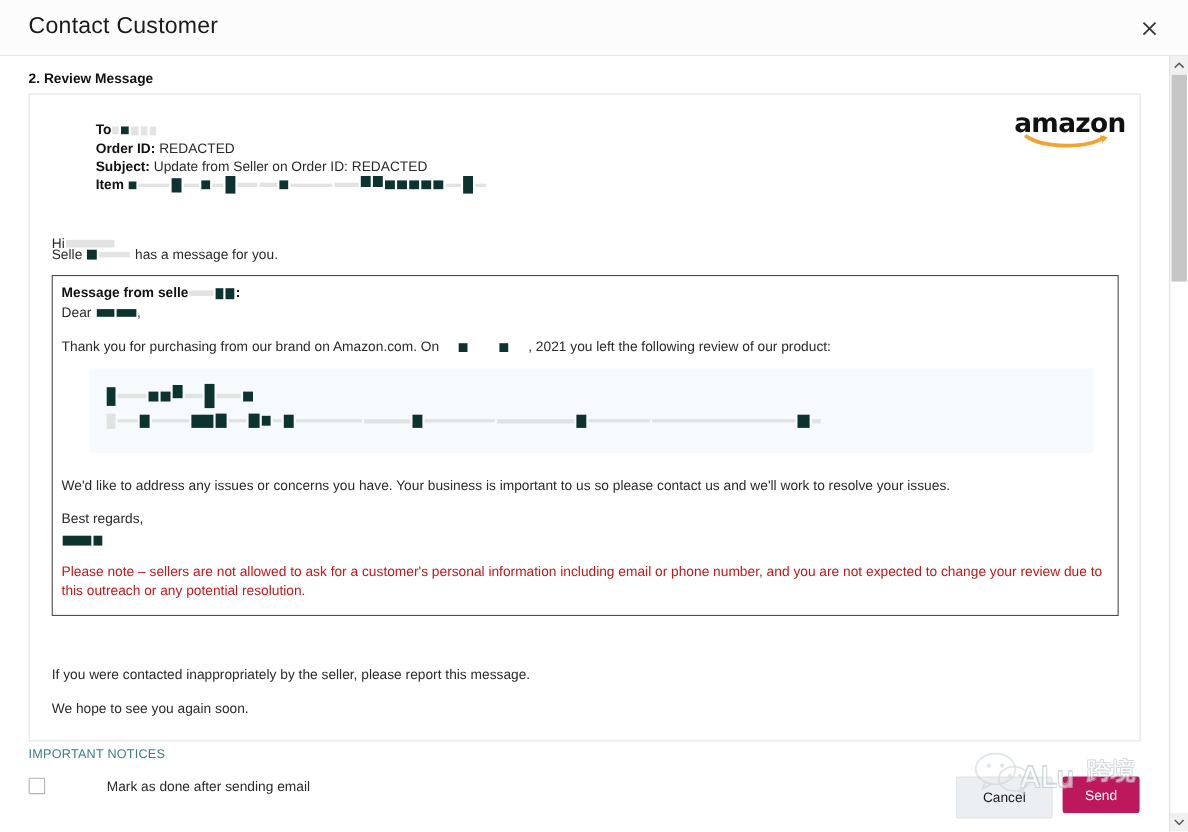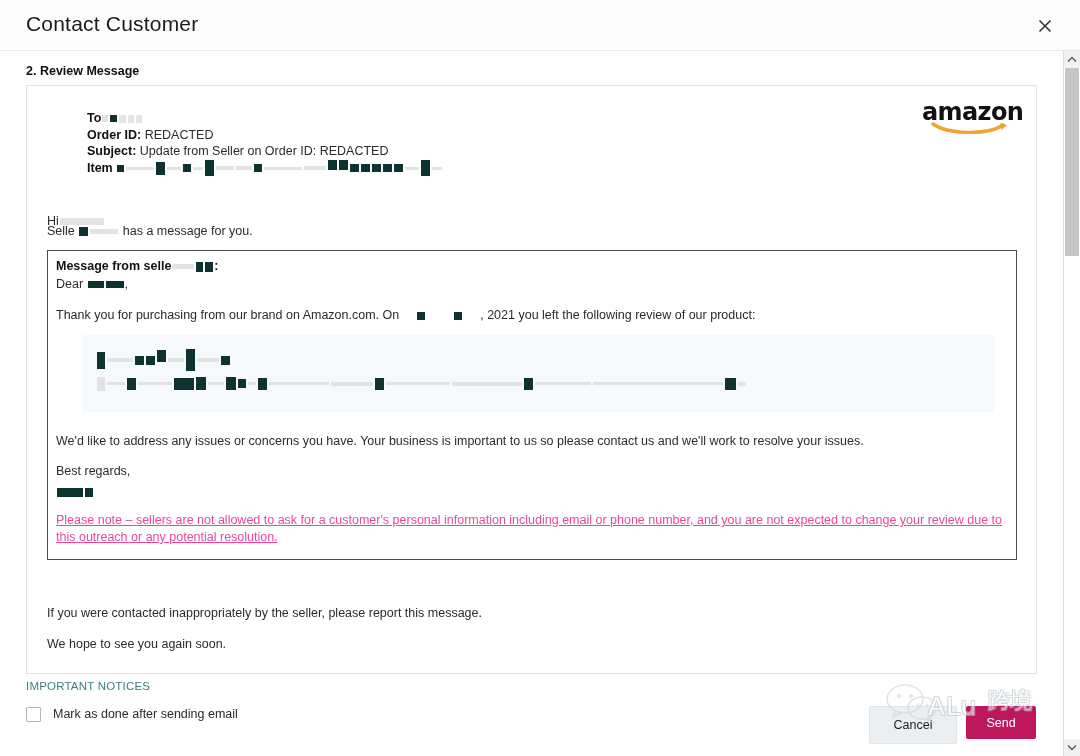--- a/index.html
+++ b/index.html
@@ -192,22 +192,21 @@
   .msg-sign {
     position: absolute;
     left: 8px; top: 232px;
   }
   .msg-note {
     position: absolute;
     left: 8px; top: 261px;
     width: 948px;
     font-size: 12.5px;
     line-height: 17px;
-    color: #ec4899;
-    text-decoration: underline;
+    color: #b91c1c;
   }
 
   
   .p-anon {
     position: absolute;
     left: 20px; top: 489px;
     font-size: 12.5px;
     color: #2b2b2b;
     white-space: nowrap;
   }
@@ -230,21 +229,23 @@
     left: 26px; top: 629px;
     font-size: 11.5px;
     color: #3d7e83;
     cursor: pointer;
     letter-spacing: .2px;
   }
   .checkbox-row {
     position: absolute;
     left: 26px; top: 656px;
     display: flex;
-    cursor: pointer;
+    align-items: center;
+    cursor: pointer;
+    gap: 44px;
   }
   .cb-box {
     width: 15px; height: 15px;
     border: 1px solid #b4b4b4;
     background: #fff;
     box-sizing: border-box;
     border-radius: 1px;
   }
   .cb-label {
     margin-left: 12px;

